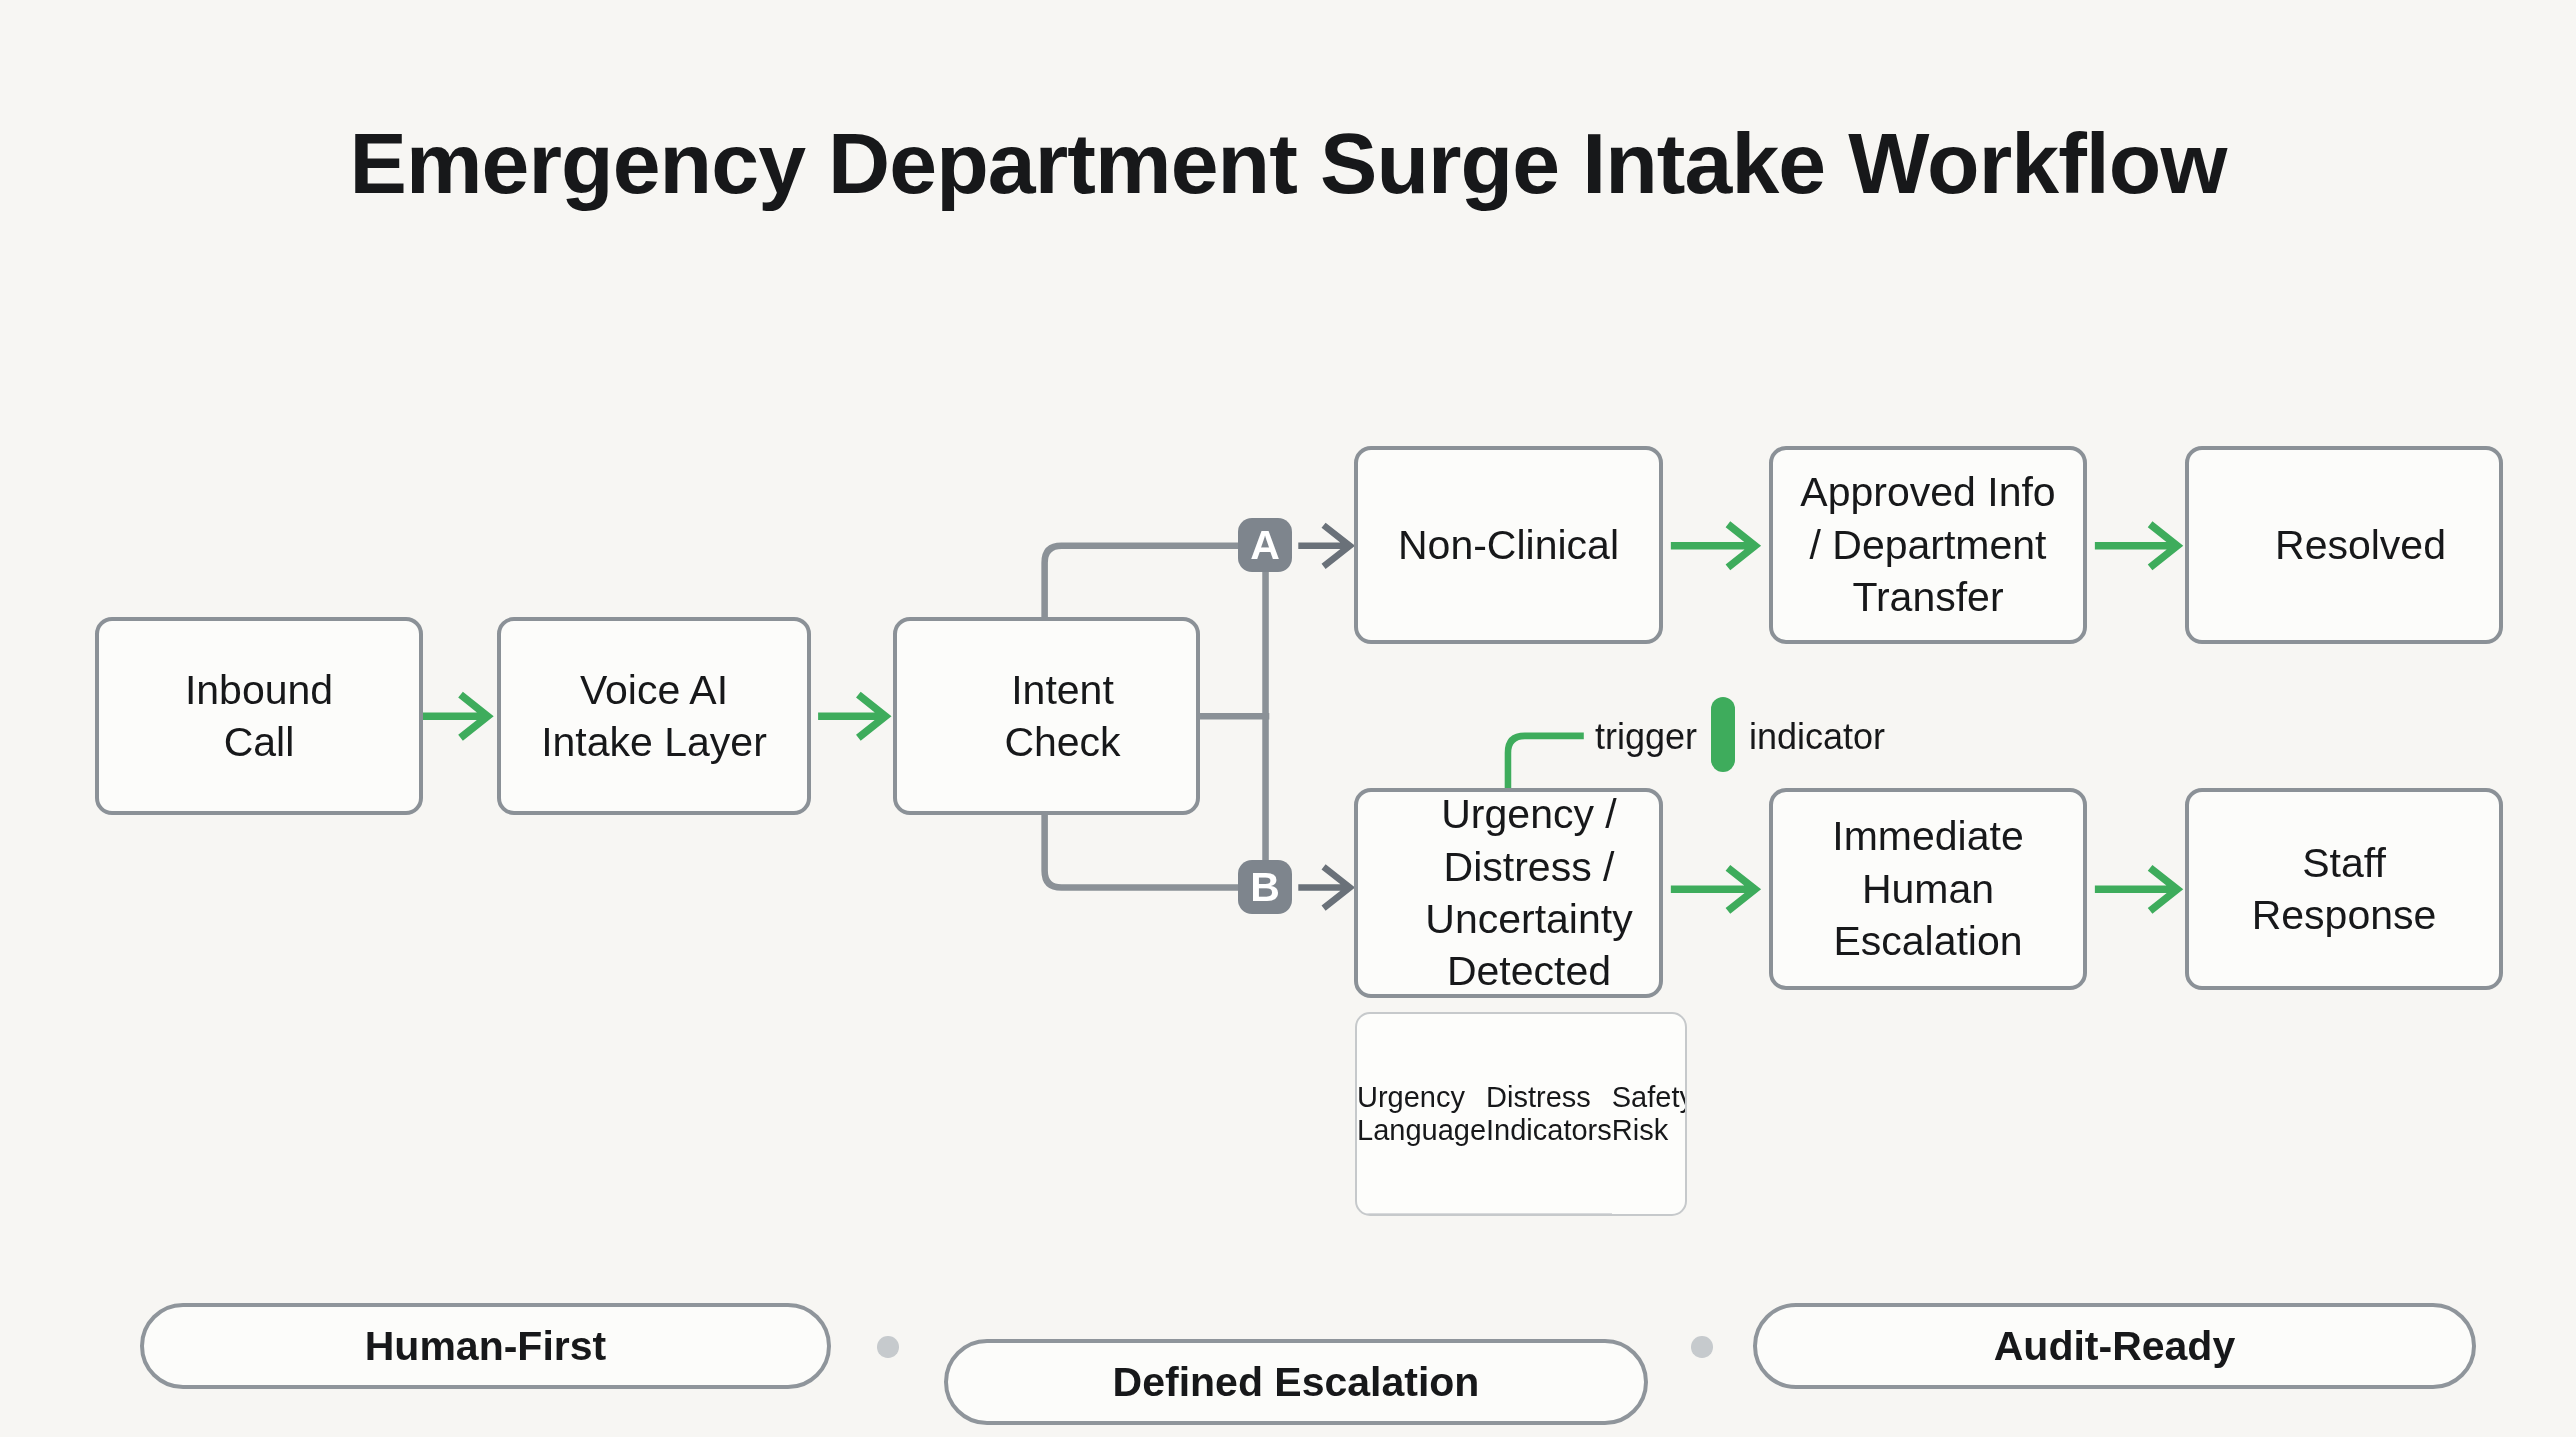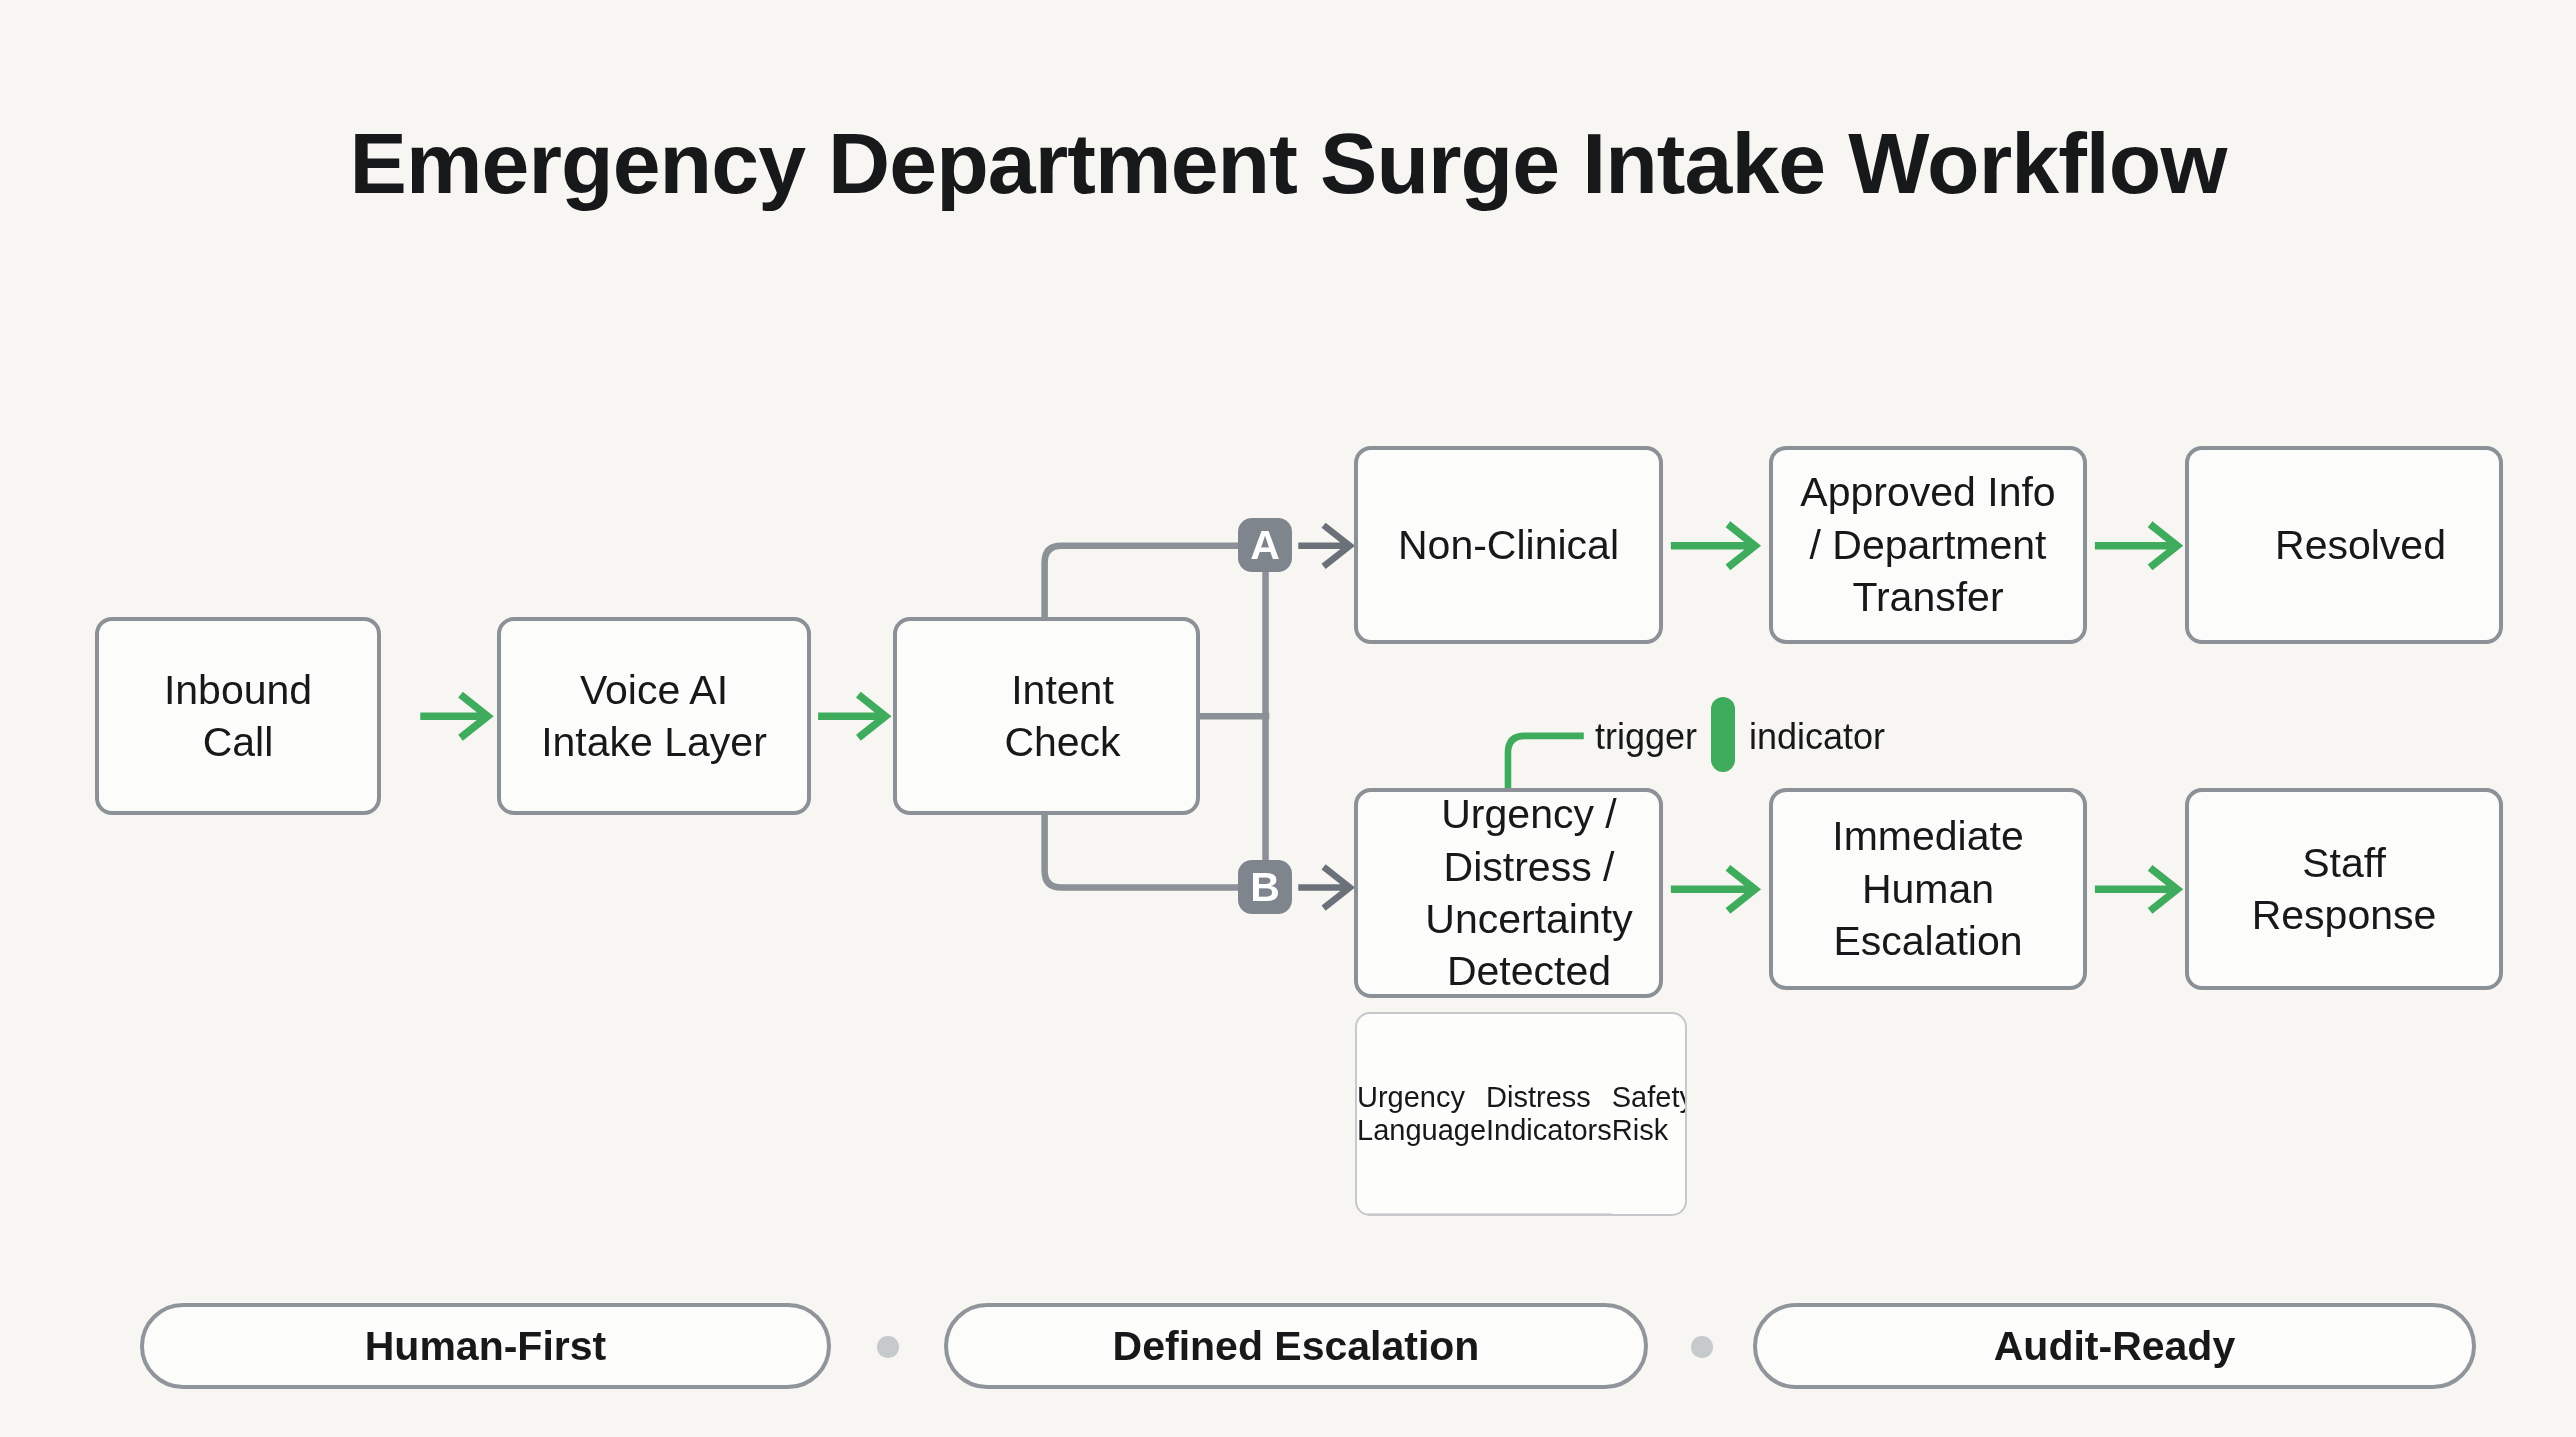--- a/index.html
+++ b/index.html
@@ -146,21 +146,21 @@
       <path d="M 874 765 L 940 765 M 917 742 L 946 765 L 917 788"></path>
       <path d="M 1785 583 L 1869 583 M 1846 560 L 1875 583 L 1846 606"></path>
       <path d="M 2238 583 L 2320 583 M 2297 560 L 2326 583 L 2297 606"></path>
       <path d="M 1785 950 L 1869 950 M 1846 927 L 1875 950 L 1846 973"></path>
       <path d="M 2238 950 L 2320 950 M 2297 927 L 2326 950 L 2297 973"></path>
     </g>
 
     <path d="M 1611 842 L 1611 804 Q 1611 786 1629 786 L 1692 786" stroke="#3eac5c" stroke-width="7" fill="none"></path>
   </svg>
 
-  <div class="node" style="left:95px; top:617px; width:286px; height:198px;">
+  <div class="node" style="left:95px; top:617px; width:328px; height:198px;">
     <span>Inbound
 Call</span>
   </div>
   <div class="node" style="left:497px; top:617px; width:314px; height:198px;">
     <span>Voice AI
 Intake Layer</span>
   </div>
   <div class="node" style="left:893px; top:617px; width:307px; height:198px;padding-left:32px;">
     <span>Intent
 Check</span>
@@ -202,18 +202,18 @@
   <span class="legend-text" style="left:1749px; top:719px;">indicator</span>
 
   <div class="trigger-list">
     <div class="trigger-row">Urgency Language</div>
     <div class="trigger-row">Distress Indicators</div>
     <div class="trigger-row">Safety Risk</div>
   </div>
 
   <div class="pill" style="left:140px; width:691px;">Human-First</div>
   <div class="sep-dot" style="left:877px;"></div>
-  <div class="pill" style="left:944px; width:704px;">Defined Escalation</div>
+  <div class="pill" style="left:944px; width:704px;margin-top:36px;">Defined Escalation</div>
   <div class="sep-dot" style="left:1691px;"></div>
   <div class="pill" style="left:1753px; width:723px;">Audit-Ready</div>
 
 </div>
 
 
 </body></html>

